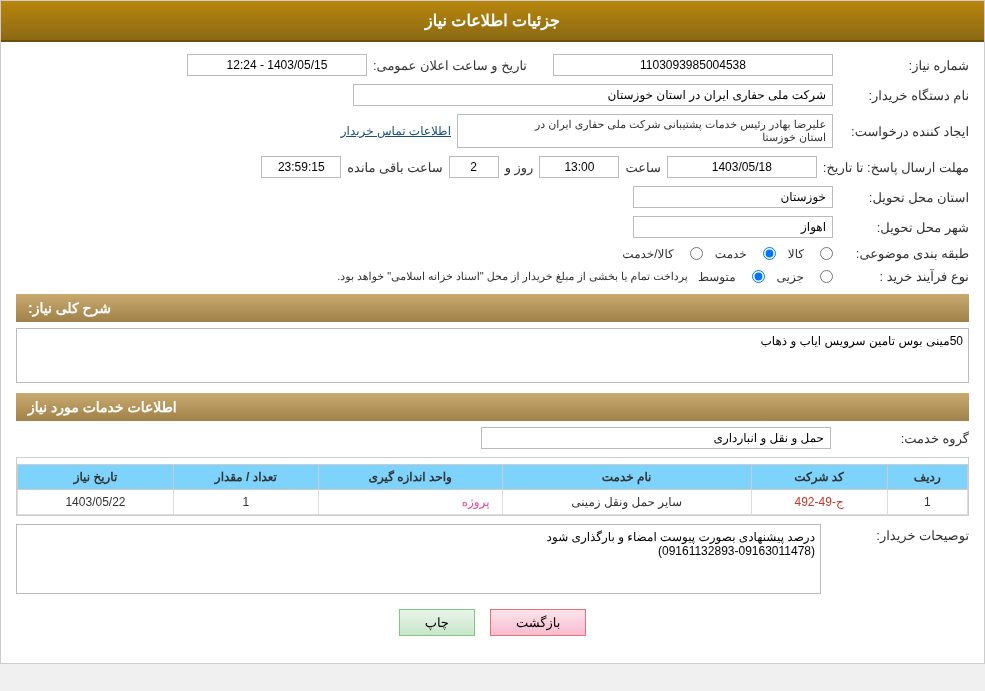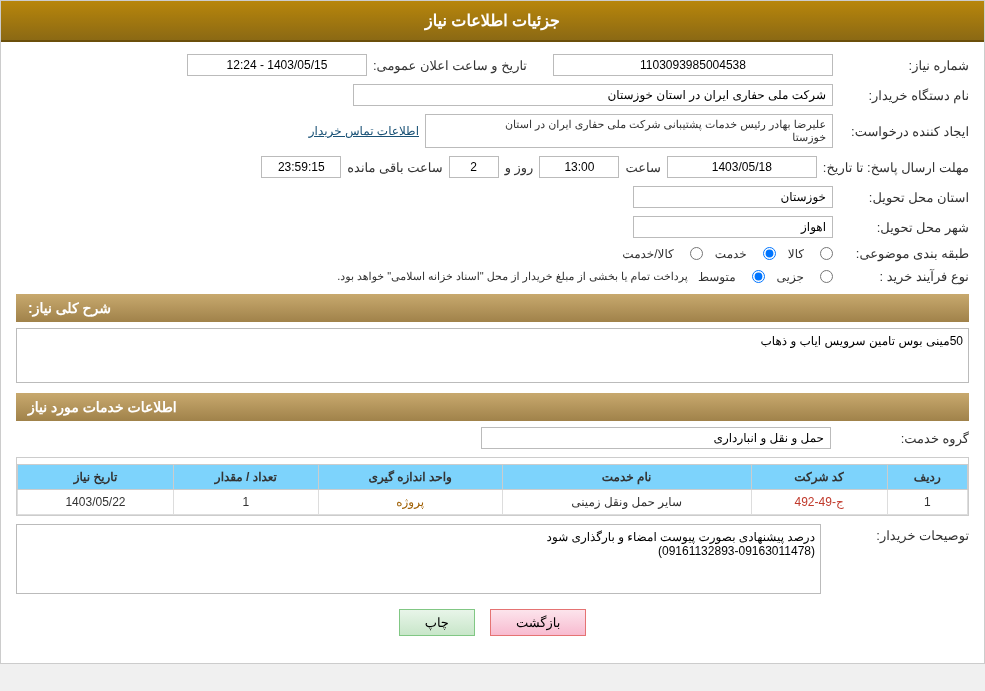--- a/index.html
+++ b/index.html
@@ -174,21 +174,21 @@
       <input class="input-field input-date" type="text" readonly="" style="text-align: center; width: 180px;" value="1403/05/15 - 12:24">
     </div>
 
     <div class="form-row">
       <span class="label-right">نام دستگاه خریدار:</span>
       <input class="input-field" type="text" readonly="" style="width: 480px; text-align: right;" value="شرکت ملی حفاری ایران در استان خوزستان">
     </div>
 
     <div class="form-row">
       <span class="label-right">ایجاد کننده درخواست:</span>
-      <span class="input-field" style="width:408px; display:inline-block; font-size:11px;padding-left:48px;">علیرضا بهادر رئیس خدمات پشتیبانی شرکت ملی حفاری ایران در استان خوزستا</span>
+      <span class="input-field" style="width:376px; display:inline-block; font-size:11px;padding-left:48px;">علیرضا بهادر رئیس خدمات پشتیبانی شرکت ملی حفاری ایران در استان خوزستا</span>
       <span class="blue-link">اطلاعات تماس خریدار</span>
     </div>
 
     <div class="form-row">
       <span class="label-right">مهلت ارسال پاسخ: تا تاریخ:</span>
       <input class="input-field input-date" type="text" readonly="" style="text-align: center;" value="1403/05/18">
       <span>ساعت</span>
       <input class="input-field input-time" type="text" readonly="" style="text-align: center;" value="13:00">
       <span>روز و</span>
       <input class="input-field input-number" type="text" readonly="" style="text-align: center;" value="2">
@@ -266,21 +266,21 @@
             <th>واحد اندازه گیری</th>
             <th>تعداد / مقدار</th>
             <th>تاریخ نیاز</th>
           </tr>
         </thead>
         <tbody>
           <tr>
             <td>1</td>
             <td style="color:#c0392b;">ج-49-492</td>
             <td>سایر حمل ونقل زمینی</td>
-            <td style="color:#a16207;">پروژه</td>
+            <td style="color:#ec4899;text-align:right;">پروژه</td>
             <td>1</td>
             <td>1403/05/22</td>
           </tr>
         </tbody>
       </table>
     </div>
 
     <div class="buyer-notes-row">
       <span class="buyer-notes-label">توصیحات خریدار:</span>
       <textarea class="textarea-field" rows="4" readonly="" style="height: 70px; flex: 1 1 0%;">درصد پیشنهادی بصورت پیوست امضاء و بارگذاری شود

